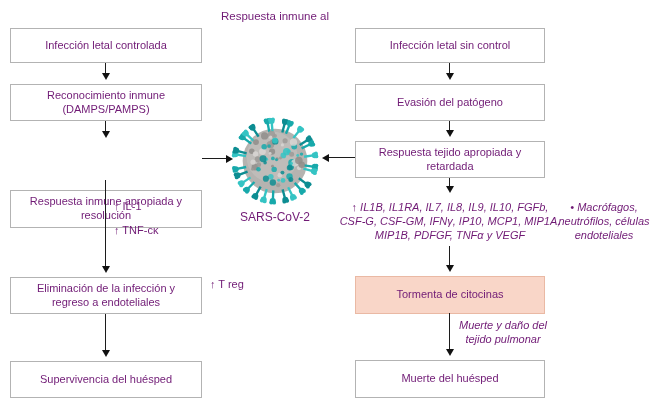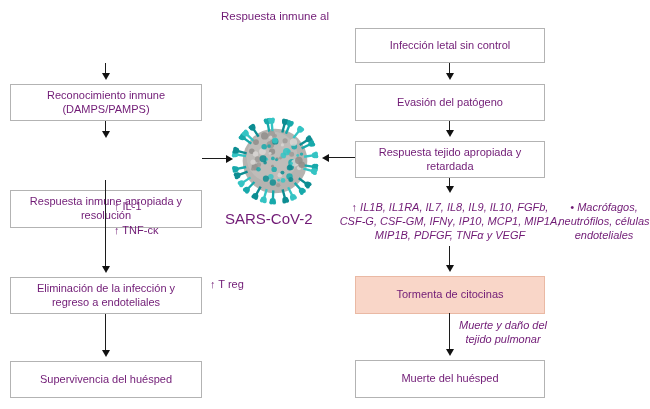--- a/index.html
+++ b/index.html
@@ -24,29 +24,30 @@
   .arrow-h{position:absolute;height:1px;background:#1c1c1c;}
   .arrow-h.right::after{
     content:"";position:absolute;top:-3.5px;right:-7px;width:0;height:0;
     border:4px solid transparent;border-left:7px solid #111;
   }
   .arrow-h.left::before{
     content:"";position:absolute;top:-3.5px;left:-7px;width:0;height:0;
     border:4px solid transparent;border-right:7px solid #111;
   }
   .virus{position:absolute;left:226px;top:112px;width:98px;height:98px;}
-  .caption{position:absolute;font-size:15px;text-align:left;}
+  .caption{position:absolute;font-size:12px;text-align:center;}
 </style>
 </head>
 <body>
 
 <div class="canvas">
 
   <div class="title" style="left:195px;top:10px;width:160px;">Respuesta inmune al</div>
 
+  <div class="box" style="left:10px;top:28px;width:192px;height:35px;">Infección letal controlada</div>
   <div class="box" style="left:10px;top:84px;width:192px;height:37px;">Reconocimiento inmune (DAMPS/PAMPS)</div>
   <div class="box" style="left:10px;top:142px;width:192px;height:38px;margin-top:48px;">Respuesta inmune apropiada y resolución</div>
   <div class="box" style="left:10px;top:277px;width:192px;height:37px;">Eliminación de la infección y regreso a endoteliales</div>
   <div class="box" style="left:10px;top:361px;width:192px;height:37px;">Supervivencia del huésped</div>
 
   <div class="box" style="left:355px;top:28px;width:190px;height:35px;">Infección letal sin control</div>
   <div class="box" style="left:355px;top:84px;width:190px;height:37px;text-align:center;">Evasión del patógeno</div>
   <div class="box" style="left:355px;top:141px;width:190px;height:37px;">Respuesta tejido apropiada y retardada</div>
   <div class="box highlight" style="left:355px;top:276px;width:190px;height:38px;">Tormenta de citocinas</div>
   <div class="box" style="left:355px;top:360px;width:190px;height:38px;">Muerte del huésped</div>

